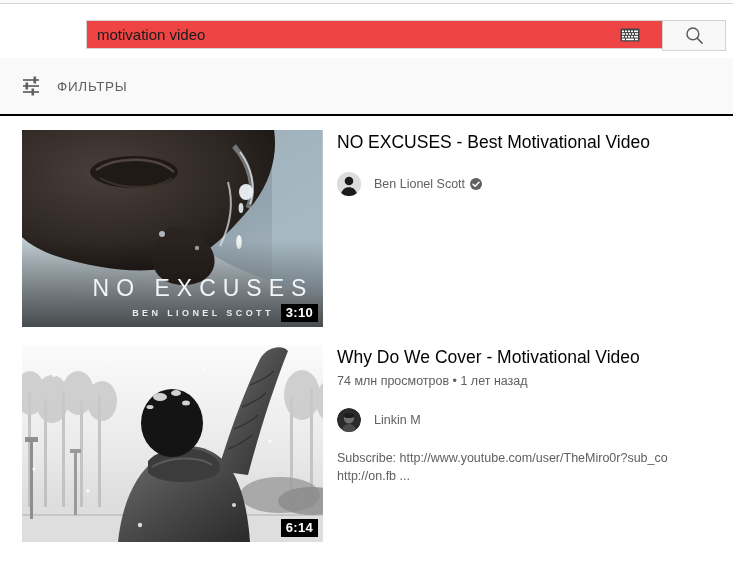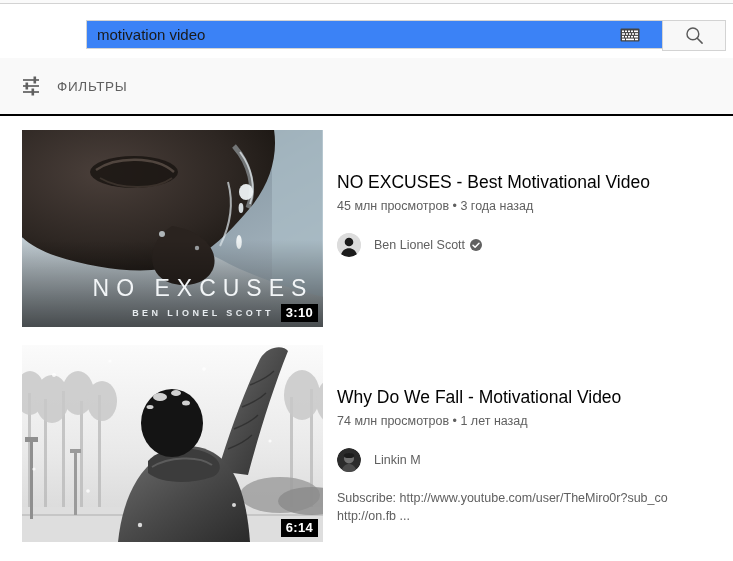--- a/index.html
+++ b/index.html
@@ -30,21 +30,21 @@
     position: absolute; top: 4px; left: 0; width: 733px; height: 54px;
     background: #ffffff;
   }
   #search-wrap {
     position: absolute; left: 86px; top: 16px;
     display: flex; align-items: stretch;
   }
   #search-box {
     width: 577px; height: 29px;
     border: 1px solid #d3d3d3;
-    background: #3b82f6;
+    background: #ef4444;
     display: flex; align-items: center;
     padding: 0 20px 0 10px;
     justify-content: flex-end;
   }
   #search-input {
     border: 0; outline: 0; flex: 1 1 auto;
     font-family: "Liberation Sans", sans-serif;
     font-size: 15px; color: #1a1a1a;
     background: transparent;
     padding: 0; margin: 0;
@@ -118,21 +118,20 @@
     letter-spacing: .3px;
   }
 
   
   .info {
     flex: 1 1 auto;
     padding-left: 14px;
     padding-top: 1px;
     min-width: 0;
     overflow: hidden;
-    margin-top: 40px;
   }
   .vid-title {
     font-size: 17.5px; line-height: 23px;
     color: #030303; font-weight: 400;
     white-space: nowrap;
     margin: 0 0 4px 0;
   }
   .vid-meta {
     font-size: 12.5px; line-height: 17px;
     color: #606060;
@@ -296,21 +295,20 @@
           <rect x="0" y="110" width="362" height="87" fill="url(#fadeA)"></rect>
 
           <text x="181" y="166" text-anchor="middle" font-family="Liberation Sans, sans-serif" font-size="23" letter-spacing="7" fill="#f2f5f7">NO  EXCUSES</text>
           <text x="181" y="186" text-anchor="middle" font-family="Liberation Sans, sans-serif" font-size="9" font-weight="bold" letter-spacing="3.4" fill="#e6ebee">BEN  LIONEL  SCOTT</text>
         </svg>
         <span class="duration">3:10</span>
       </div>
 
       <div class="info">
         <div class="vid-title">NO EXCUSES - Best Motivational Video</div>
-        <div class="vid-meta">45 млн просмотров • 3 года назад</div>
 
         <div class="channel">
           <span class="avatar">
             <svg viewBox="0 0 24 24" aria-hidden="true">
               <circle cx="12" cy="12" r="12" fill="#dcdcdc"></circle>
               <circle cx="12" cy="9" r="4.3" fill="#1b1b1b"></circle>
               <path d="M3.4 24 C4.6 17.6 8 15.2 12 15.2 C16 15.2 19.4 17.6 20.6 24 Z" fill="#1b1b1b"></path>
             </svg>
           </span>
           <span class="channel-name">Ben Lionel Scott</span>
@@ -409,21 +407,21 @@
             <circle cx="118" cy="180" r="2.2"></circle>
               <circle cx="340" cy="120" r="1.8"></circle>
             <circle cx="248" cy="96" r="1.6"></circle>
               <circle cx="12" cy="124" r="1.6"></circle>
           </g>
         </svg>
         <span class="duration">6:14</span>
       </div>
 
       <div class="info">
-        <div class="vid-title">Why Do We Fall - Motivational Video</div>
+        <div class="vid-title">Why Do We Cover - Motivational Video</div>
         <div class="vid-meta">74 млн просмотров • 1 лет назад</div>
 
         <div class="channel">
           <span class="avatar">
             <svg viewBox="0 0 24 24" aria-hidden="true">
               <circle cx="12" cy="12" r="12" fill="#2b2b2b"></circle>
               <circle cx="12" cy="10.5" r="5" fill="#6f6f6f"></circle>
               <path d="M4 24 C5.4 18.4 8.5 16 12 16 C15.5 16 18.6 18.4 20 24 Z" fill="#4a4a4a"></path>
               <ellipse cx="12" cy="7.5" rx="5.2" ry="2.6" fill="#1c1c1c"></ellipse>
             </svg>

